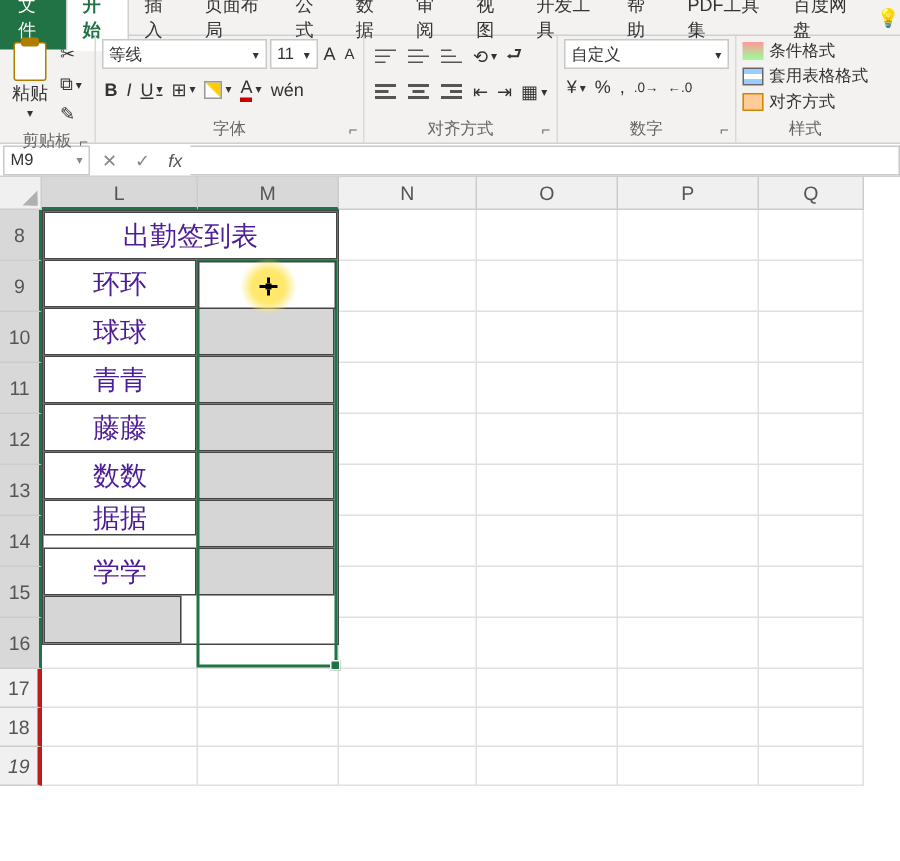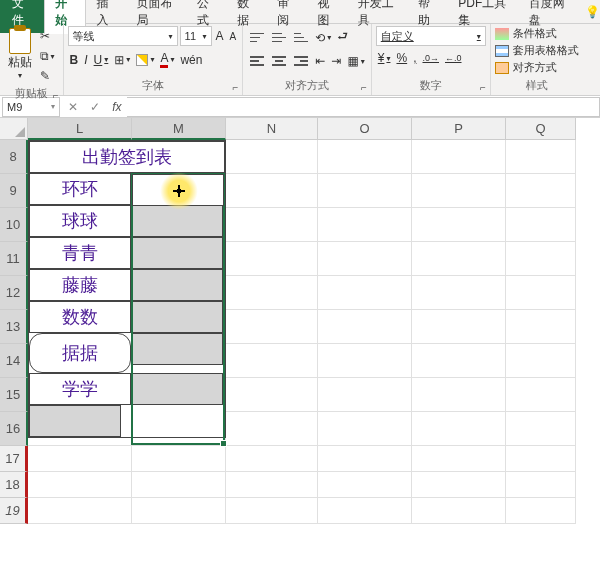--- a/index.html
+++ b/index.html
@@ -223,21 +223,21 @@
           </button>
         <button class="btn">⇤</button>
         <button class="btn">⇥</button>
         <button class="btn merge-icon drop"></button>
       </div>
     </div>
     <div class="group-label"><span>对齐方式</span><span class="group-expand">⌐</span></div>
   </div>
 
   <div class="group">
-    <div class="group-body" style="flex-direction:column;text-decoration:underline;">
+    <div class="group-body" style="flex-direction:column;">
       <div class="num-format">
           <span>自定义</span>
           <span style="font-size:8px">▾</span>
         </div>
       <div class="num-row">
         <button class="btn cur drop"></button>
         <button class="btn pct"></button>
         <button class="btn comma"></button>
         <button class="btn dec-inc"></button>
         <button class="btn dec-dec"></button>
@@ -393,21 +393,21 @@
         </div>
         <div class="drow">
           <div class="dcell" style="width: 102px; height: 32px;">藤藤</div>
           <div class="dcell sel" style="width: 92px; height: 32px;"></div>
         </div>
         <div class="drow">
           <div class="dcell" style="width: 102px; height: 32px;">数数</div>
           <div class="dcell sel" style="width: 92px; height: 32px;"></div>
         </div>
         <div class="drow">
-          <div class="dcell" style="width: 102px; height: 40px; border-radius: 13px;">据据</div>
+          <div class="dcell" style="width: 102px; height: 24px;">据据</div>
           <div class="dcell sel" style="width: 92px; height: 32px;"></div>
         </div>
         <div class="drow">
           <div class="dcell" style="width: 102px; height: 32px;">学学</div>
           <div class="dcell sel" style="width: 92px; height: 32px;"></div>
         </div>
         <div class="drow">
           <div class="dcell sel" style="width: 92px; height: 32px;"></div>
         </div>
       </div>

